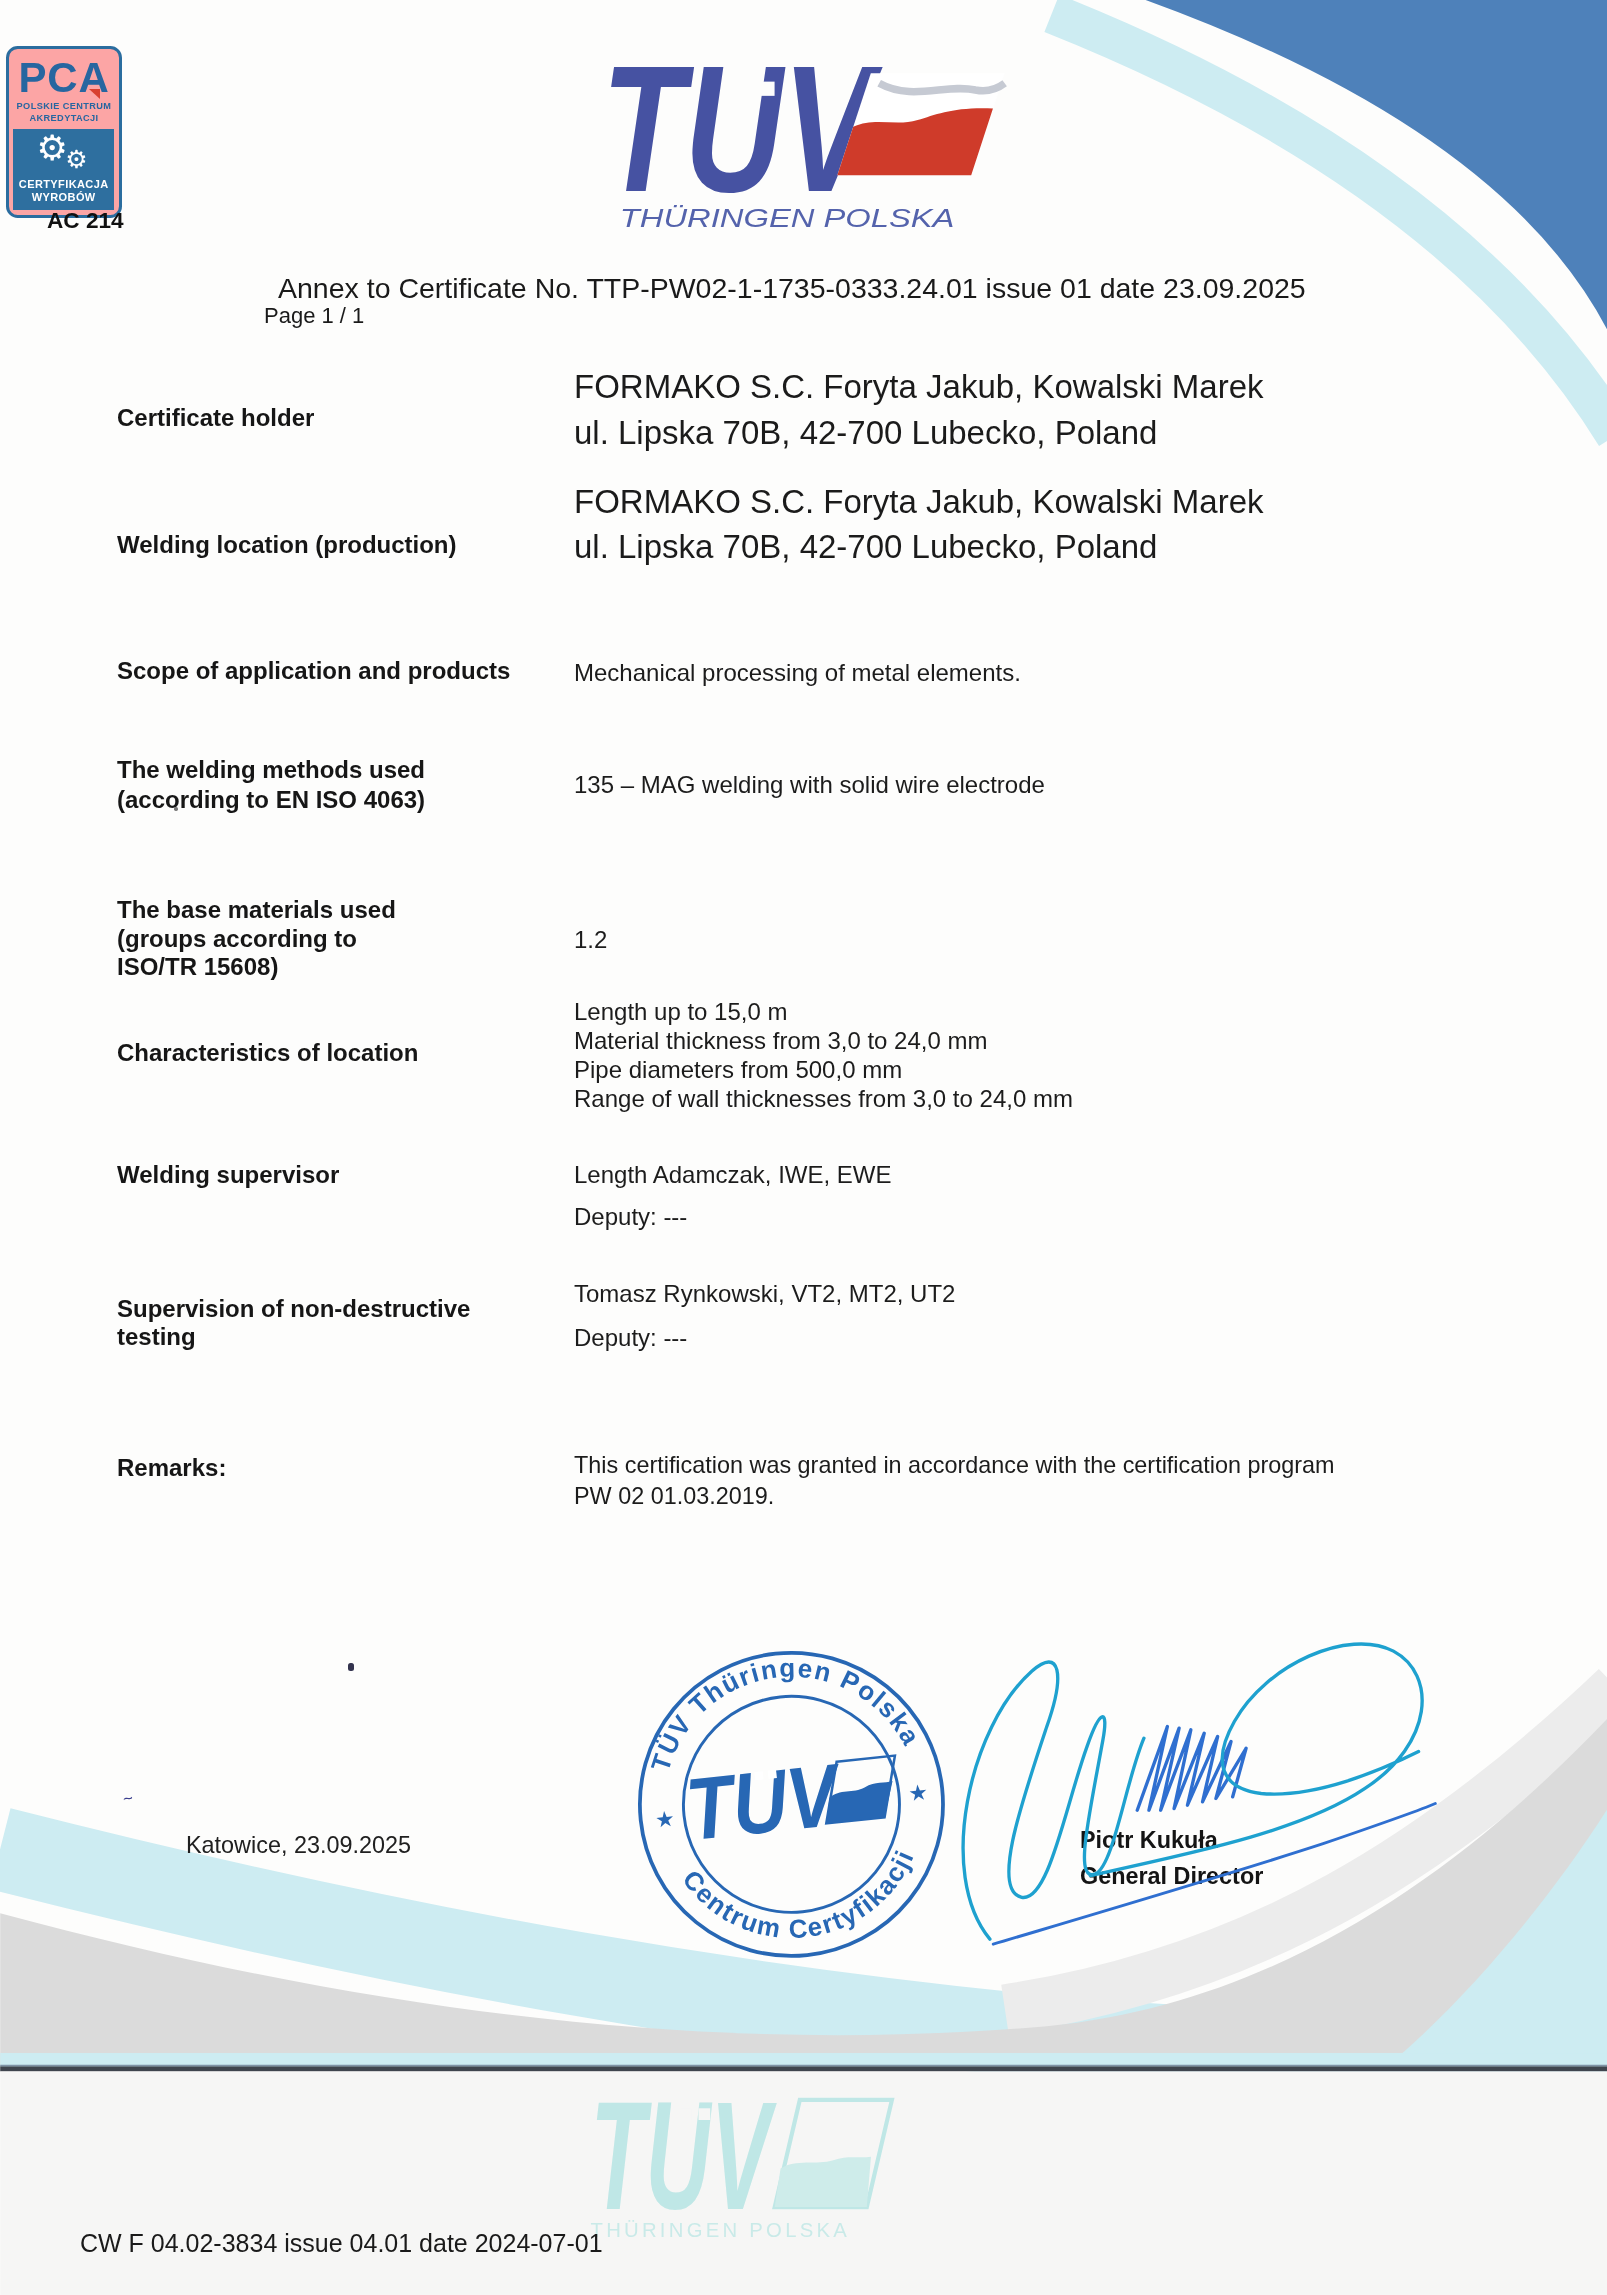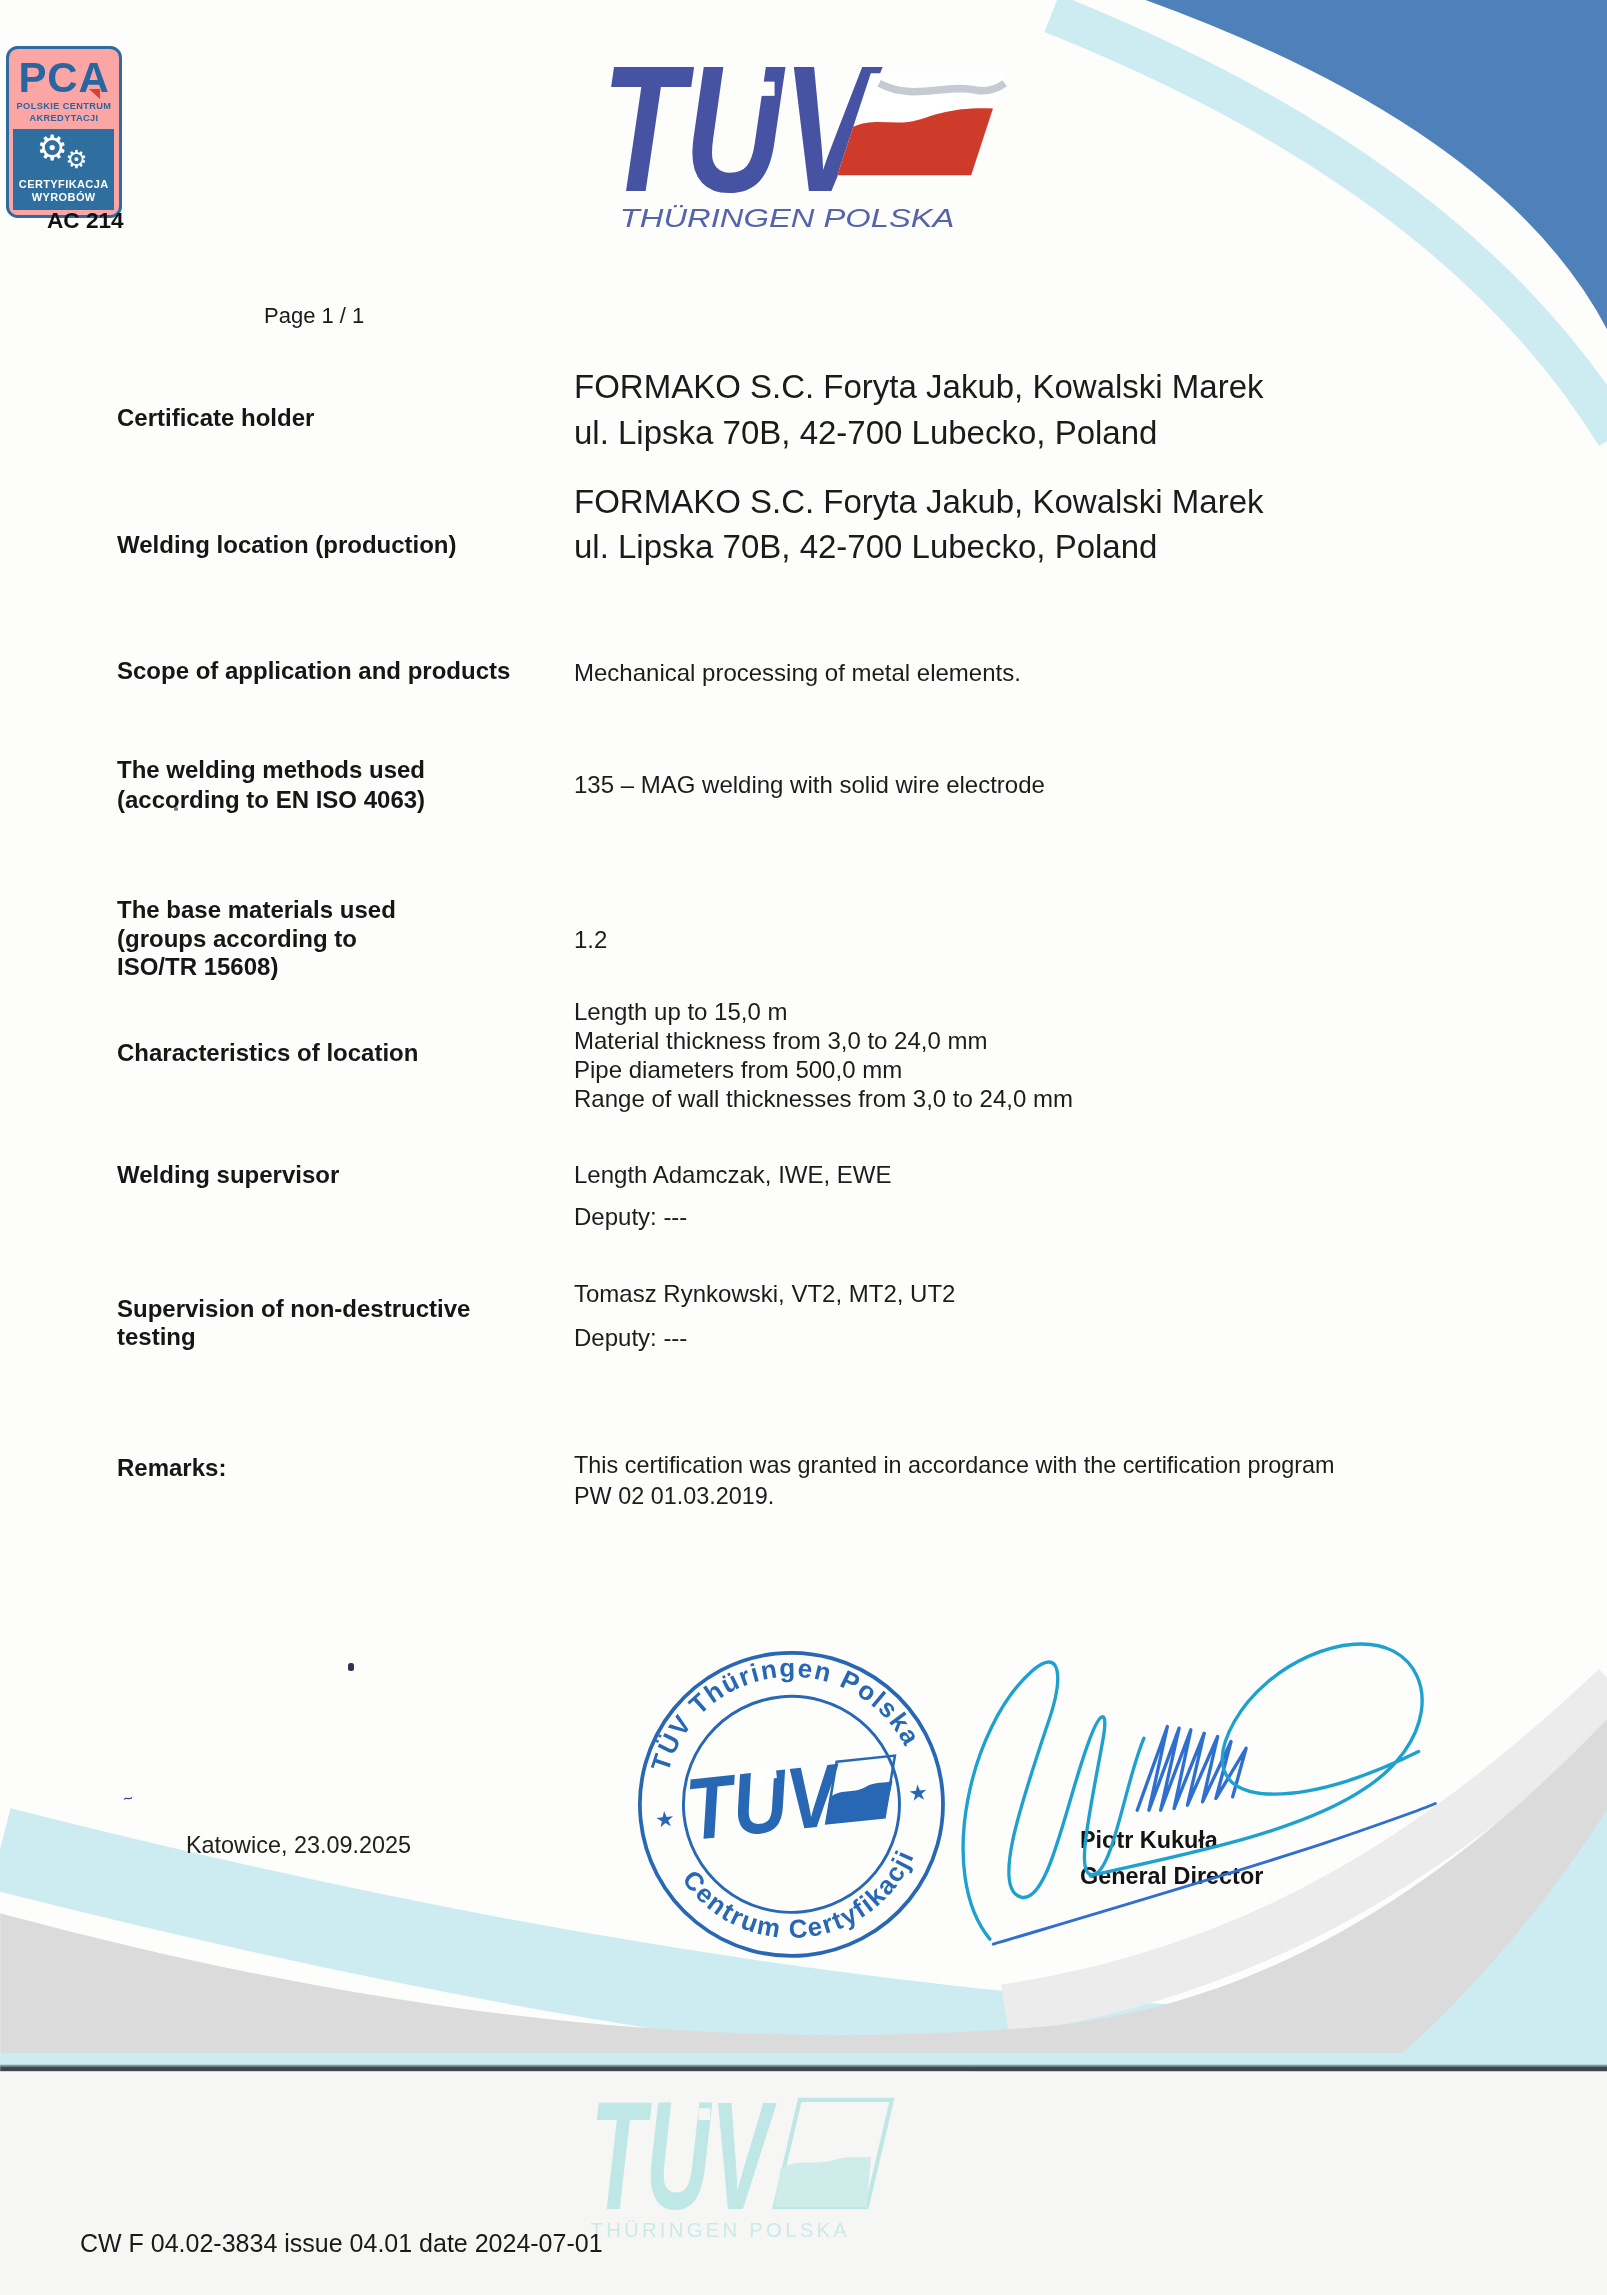--- a/index.html
+++ b/index.html
@@ -94,20 +94,21 @@
     <text x="718" y="229" font-family="Liberation Sans, sans-serif" font-size="215" font-weight="bold" font-style="italic" fill="#4652a2" textLength="325" lengthAdjust="spacingAndGlyphs">TUV</text>
     <rect x="882" y="98" width="17" height="17" fill="#fdfdfc"></rect>
     <rect x="908" y="98" width="17" height="17" fill="#fdfdfc"></rect>
     <polygon points="1040,88 1200,88 1160,210 1000,210" fill="#ffffff"></polygon>
     <path d="M1050,100 C1090,122 1130,100 1165,108 C1180,111 1192,106 1200,100" stroke="#c6cad3" stroke-width="9" fill="none"></path>
     <path d="M1019,152 C1045,140 1070,152 1096,144 C1118,137 1140,128 1186,130 L1160,210 L1000,210 Z" fill="#cf3b2a"></path>
     <text x="740" y="272" font-family="Liberation Sans, sans-serif" font-size="31" font-style="italic" fill="#5463ac" textLength="400" lengthAdjust="spacingAndGlyphs">THÜRINGEN POLSKA</text>
   </svg>
 
   <div class="textlayer" style="position:absolute;inset:0;">
+    <div class="hdr">Annex to Certificate No. TTP-PW02-1-1735-0333.24.01 issue 01 date 23.09.2025</div>
     <div class="pg">Page 1 / 1</div>
 
     <div>
       <div class="lbl" style="top:404px">Certificate holder</div>
       <div class="val-lg" style="top:368px">FORMAKO S.C. Foryta Jakub, Kowalski Marek</div>
       <div class="val-lg" style="top:414px">ul. Lipska 70B, 42-700 Lubecko, Poland</div>
     </div>
 
     <div>
       <div class="lbl" style="top:531px">Welding location (production)</div>

